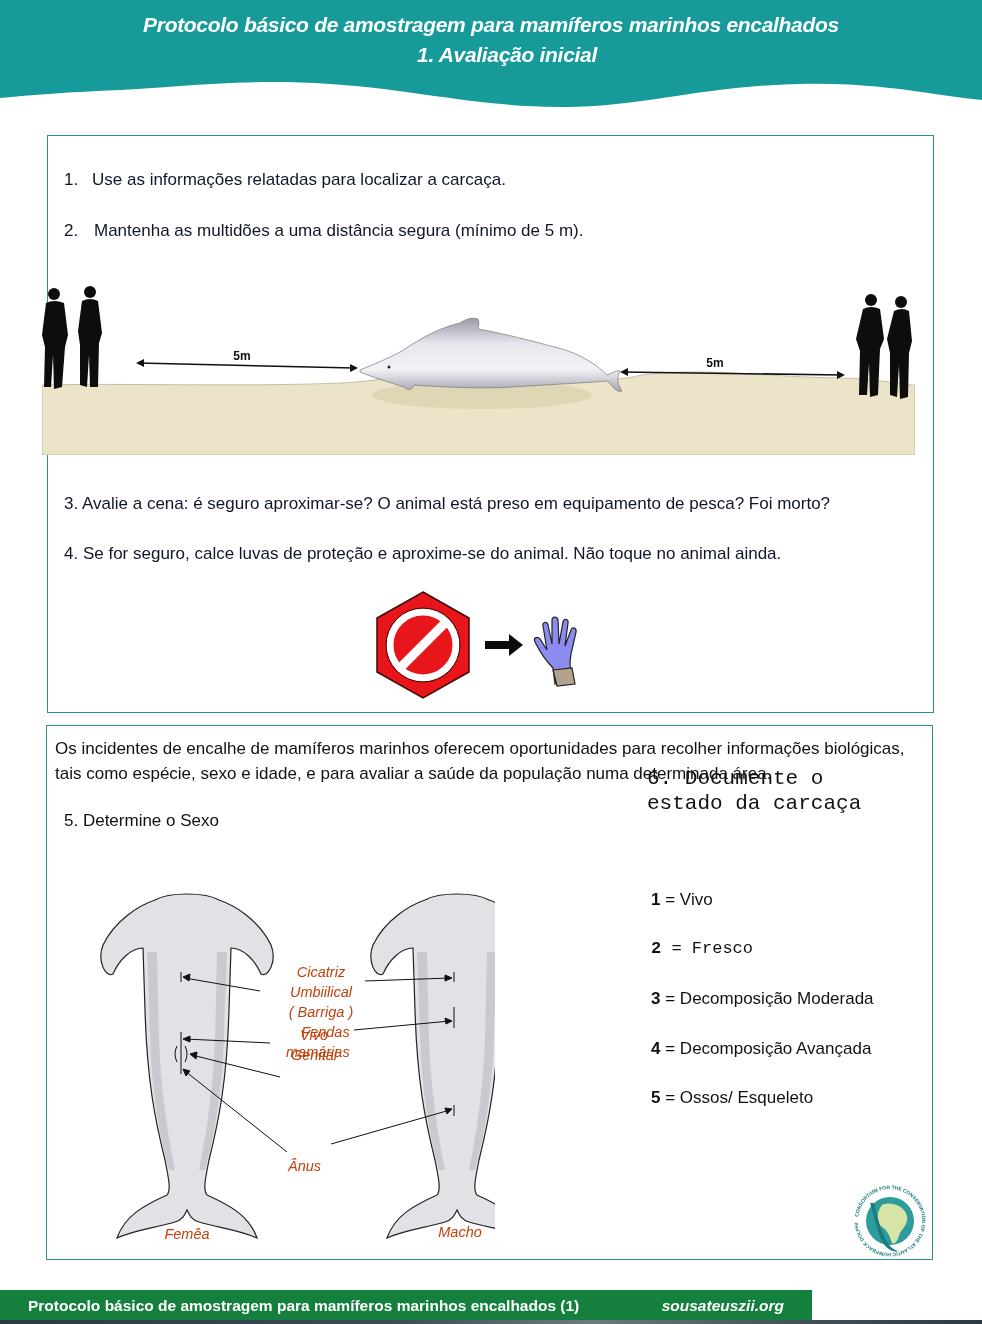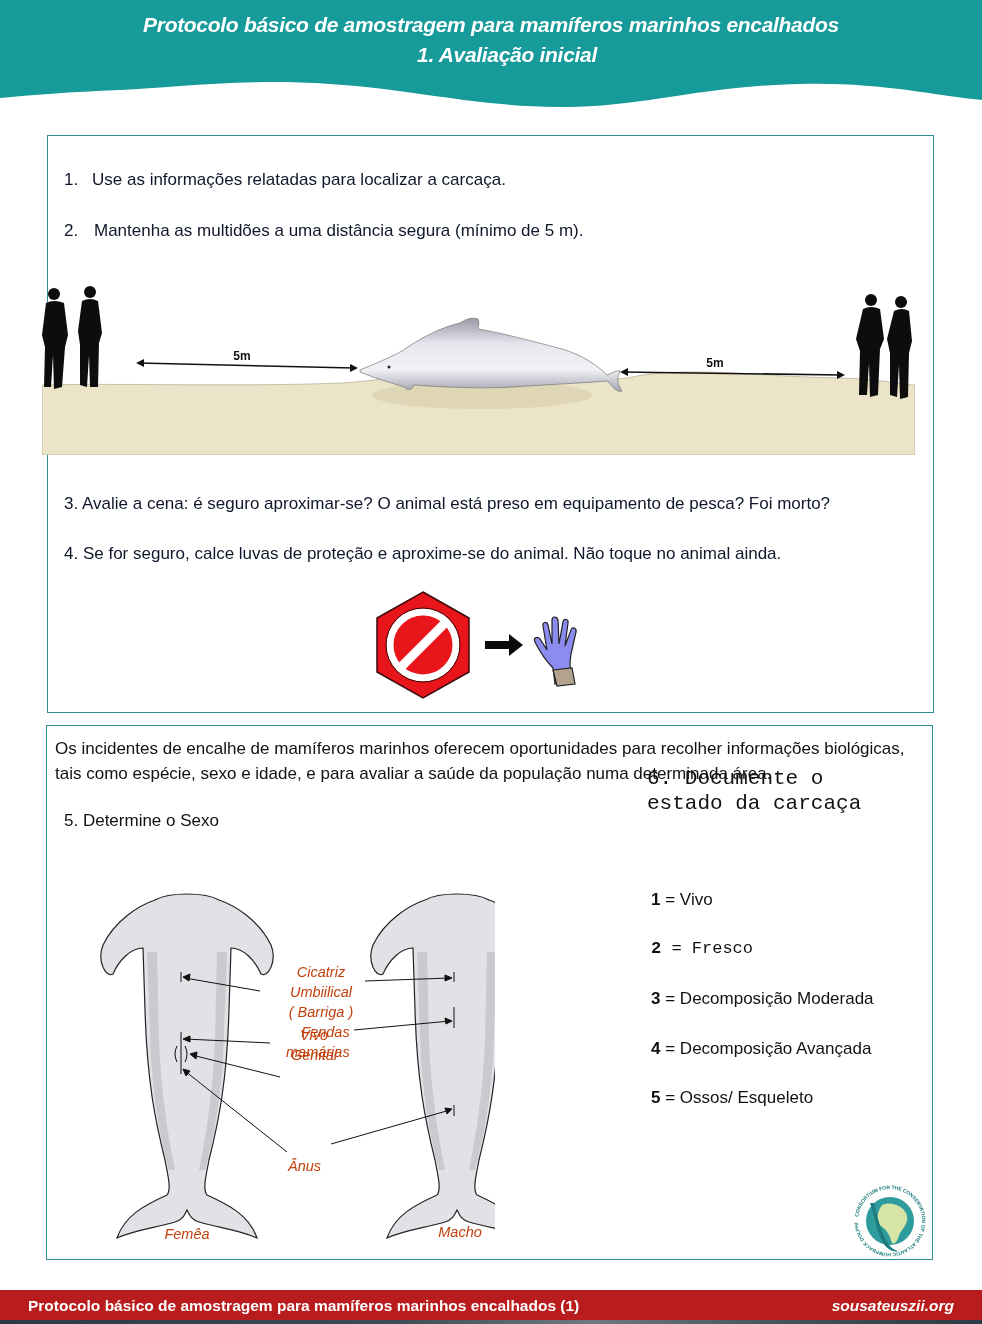--- a/index.html
+++ b/index.html
@@ -35,21 +35,21 @@
   .dolphins { position: absolute; left: 95px; top: 860px; width: 400px; height: 390px; }
   .dolphins svg { width: 400px; height: 390px; display: block; }
   .dlabel { position: absolute; font-size: 14.5px; color: #c2410c; text-align: center; line-height: 20px; font-style: italic; }
 
   .cond { position: absolute; left: 651px; font-size: 17px; color: #111; white-space: nowrap; }
   .cond b { font-weight: bold; }
 
   .logo { position: absolute; left: 852px; top: 1183px; width: 76px; height: 76px; }
 
   
-  .footer { position: absolute; left: 0; top: 1290px; width: 982px; height: 34px; background: #b91c1c; }
+  .footer { position: absolute; left: 0; top: 1290px; width: 812px; height: 34px; background: #15803d; }
   .footer-strip { position: absolute; left: 0; top: 1320px; width: 982px; height: 4px;
     background: linear-gradient(90deg, #2b3a44 0%, #3c4b55 40%, #6d7a80 60%, #44525a 80%, #2b3a44 100%); }
   .footer-left { position: absolute; left: 28px; top: 7px; color: #fff; font-weight: bold; font-size: 15.5px; }
   .footer-right { position: absolute; right: 28px; top: 7px; color: #fff; font-weight: bold; font-style: italic; font-size: 15.5px; }
 </style>
 </head>
 <body>
 
 <div class="header">
   <svg class="wave" viewBox="0 0 982 112" preserveAspectRatio="none">

